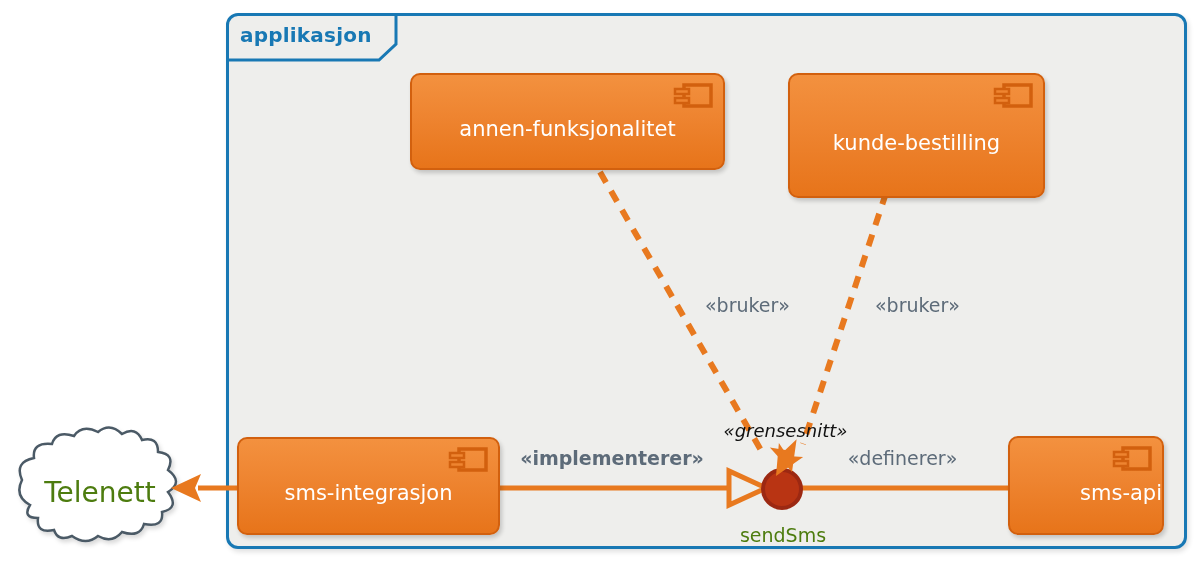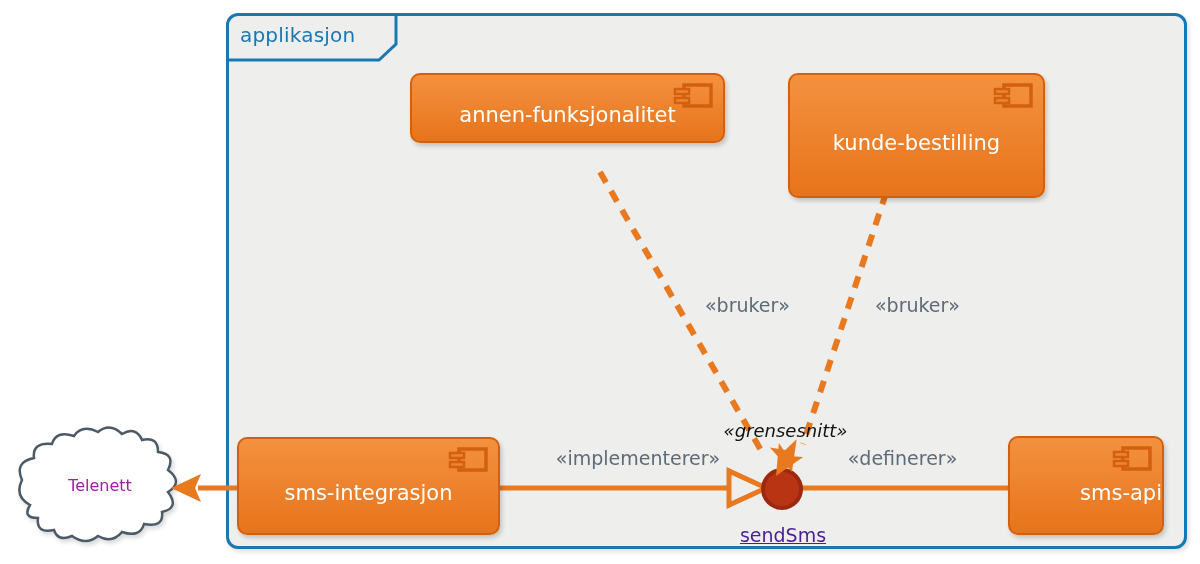--- a/index.html
+++ b/index.html
@@ -7,52 +7,52 @@
   #stage{position:relative;width:1200px;height:564px;background:#ffffff;overflow:hidden;}
 
   
   .frame{
     position:absolute;left:226px;top:13px;width:961px;height:536px;
     background:#eeeeec;border:3px solid #1878b4;border-radius:12px;
     box-sizing:border-box;box-shadow:2px 3px 5px rgba(0,0,0,0.12);
   }
   .frame-tab-label{
     position:absolute;left:240px;top:23px;width:150px;
-    color:#1878b4;font-size:20px;font-weight:normal;letter-spacing:.2px;
+    color:#1878b4;font-size:20px;font-weight:bold;letter-spacing:.2px;
   }
 
   
   .svg-layer{position:absolute;left:0;top:0;width:1200px;height:564px;}
 
   
   .component{
     position:absolute;
     background:linear-gradient(180deg,#f3913f 0%,#ee8430 45%,#e7741a 100%);
     border:2px solid #d2600e;border-radius:10px;box-sizing:border-box;
     display:flex;align-items:center;justify-content:center;
     box-shadow:2px 3px 4px rgba(0,0,0,0.18);
   }
   .component .label{color:#ffffff;font-size:21px;padding-top:14px;}
   .component .comp-icon{position:absolute;top:7px;right:9px;}
 
-  .c-annen{left:410px;top:73px;width:315px;height:70px;}
+  .c-annen{left:410px;top:73px;width:315px;height:97px;}
   .c-kunde{left:788px;top:73px;width:257px;height:125px;}
   .c-smsint{left:237px;top:437px;width:263px;height:98px;}
   .c-smsapi{left:1008px;top:436px;width:156px;height:99px;justify-content:flex-end;}
 
   
   .txt{position:absolute;text-align:center;white-space:nowrap;}
   .stereo{color:#5d6b79;font-size:19px;}
   .t-bruker-left{left:690px;top:294px;width:115px;}
   .t-bruker-right{left:860px;top:294px;width:115px;}
-  .t-impl{left:542px;top:447px;width:192px;}
+  .t-impl{left:516px;top:447px;width:192px;font-weight:bold;}
   .t-def{left:820px;top:447px;width:165px;}
   .t-grensesnitt{left:698px;top:420px;width:175px;color:#111111;font-style:italic;font-size:18px;}
-  .t-sendsms{left:698px;top:524px;width:170px;color:#4c1d95;font-size:19px;text-decoration:underline;}
-  .t-telenett{left:30px;top:476px;width:140px;color:#a21caf;font-size:16px;}
+  .t-sendsms{left:698px;top:524px;width:170px;color:#4d7c0f;font-size:19px;}
+  .t-telenett{left:30px;top:476px;width:140px;color:#4d7c0f;font-size:28px;}
 </style>
 </head>
 <body>
 
 <div id="stage">
 
   <div class="frame"></div>
 
   <svg class="svg-layer" viewBox="0 0 1200 564" xmlns="http://www.w3.org/2000/svg">
     <defs>

